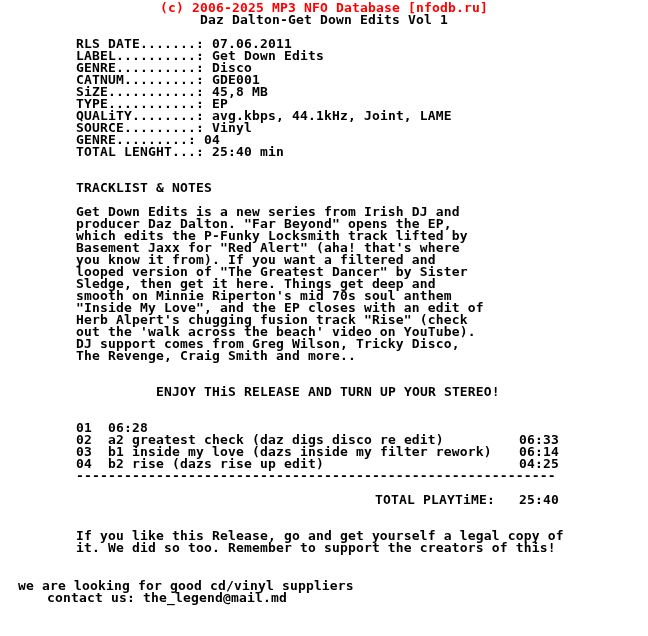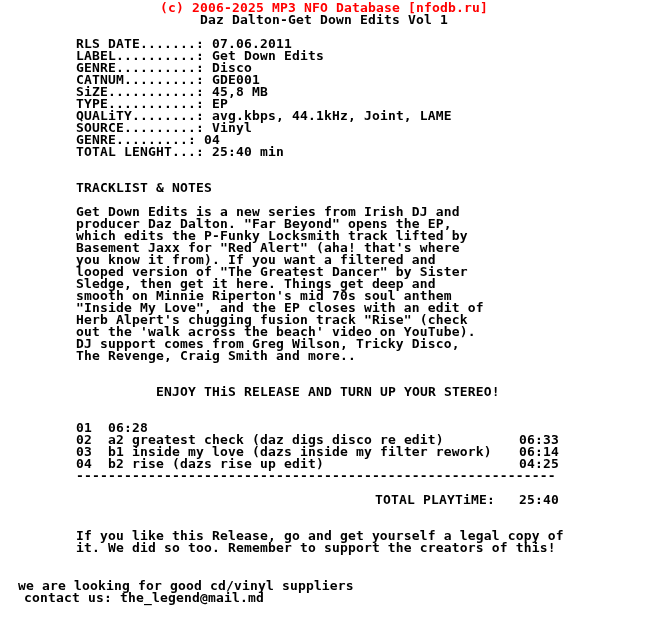--- a/index.html
+++ b/index.html
@@ -25,21 +25,21 @@
   .track-row { display: flex; width: 483px; }
   .tnum { width: 32px; flex: none; }
   .ttitle { flex: 1 1 auto; white-space: pre; }
   .ttime { flex: none; }
   .divider { white-space: pre; }
   .playtime-row { display: flex; justify-content: flex-end; width: 483px; }
   .pt-val { margin-left: 24px; }
   .enjoy { margin-left: 80px; }
   .footer { margin-top: 26px; }
   .f1 { padding-left: 18px; }
-  .f2 { padding-left: 24px; }
+  .f2 { padding-left: 47px; }
 </style>
 </head>
 <body>
 
 <div class="page">
 
   <div class="header">
     <div class="copyright" style="color: rgb(255, 0, 0);">(c) 2006-2025 MP3 NFO Database [nfodb.ru]</div>
     <div class="release-title">Daz Dalton-Get Down Edits Vol 1</div>
   </div>

